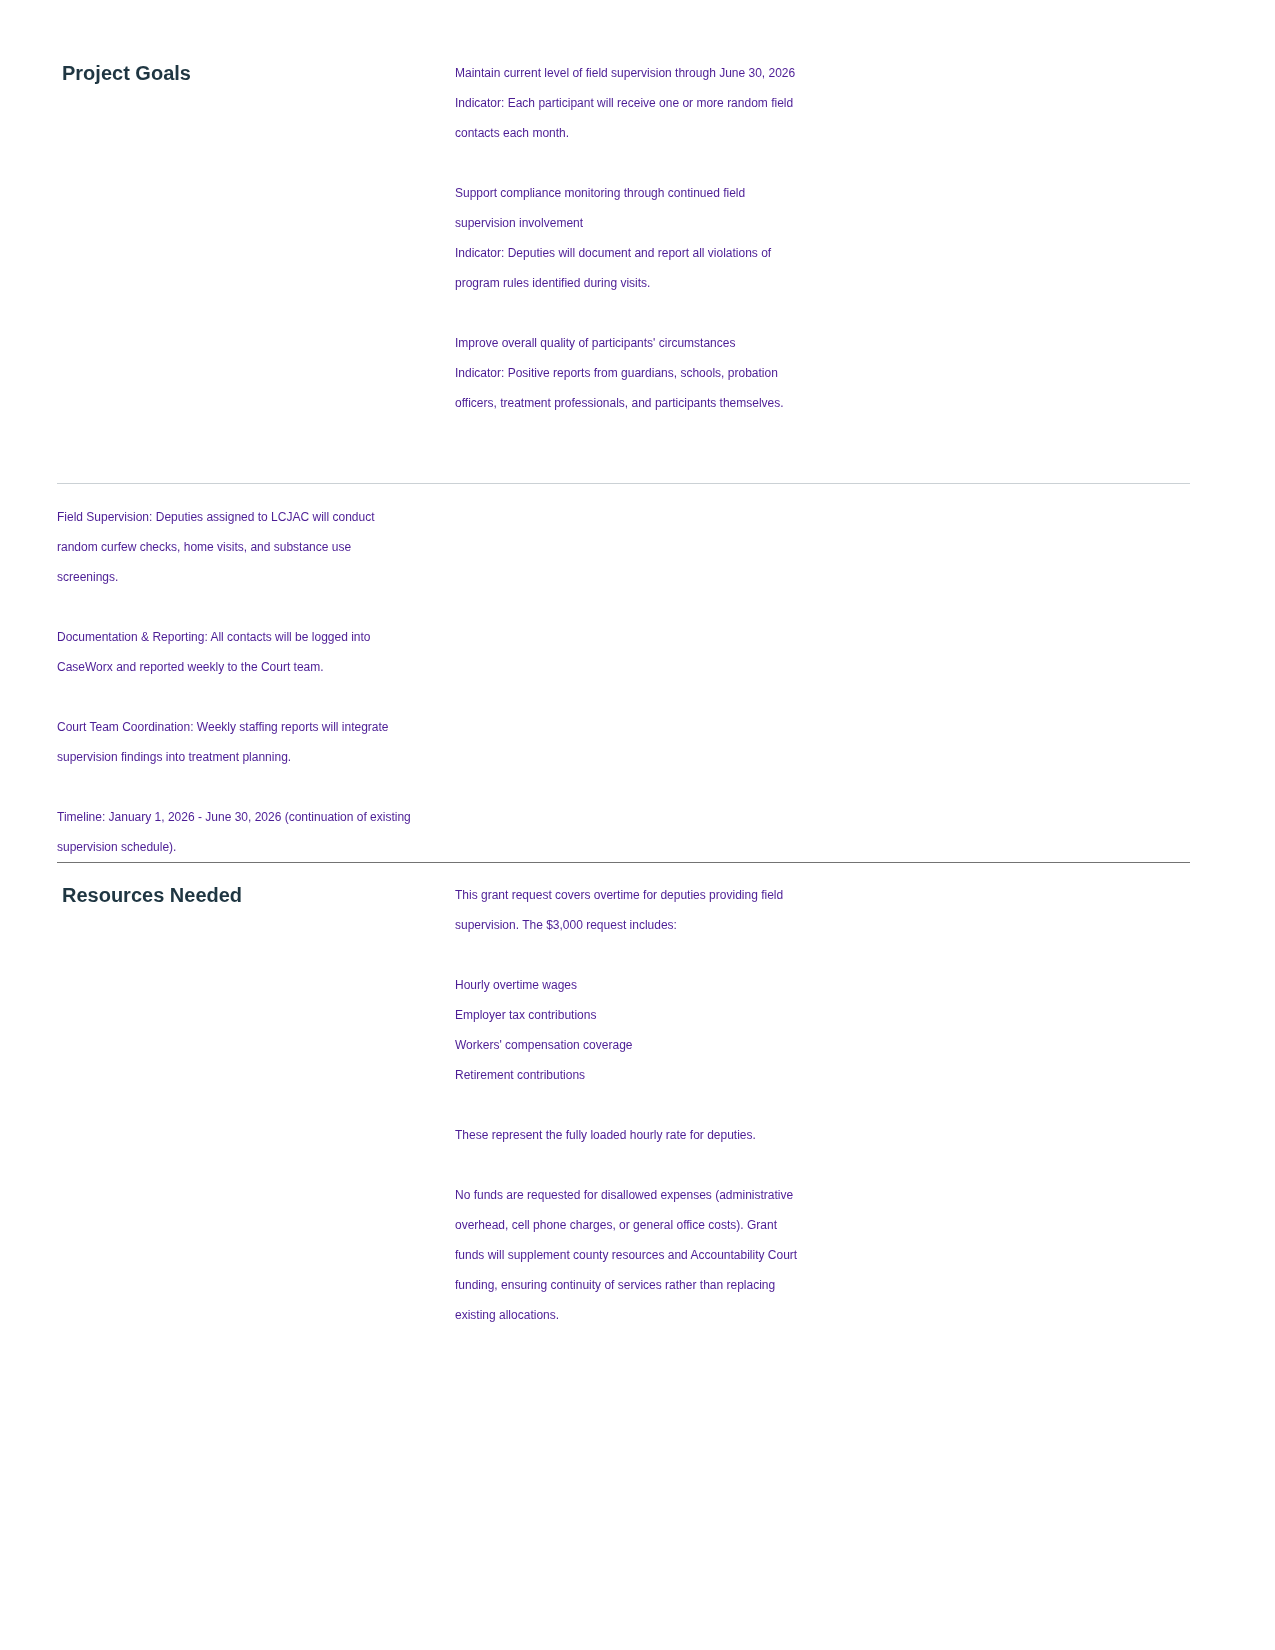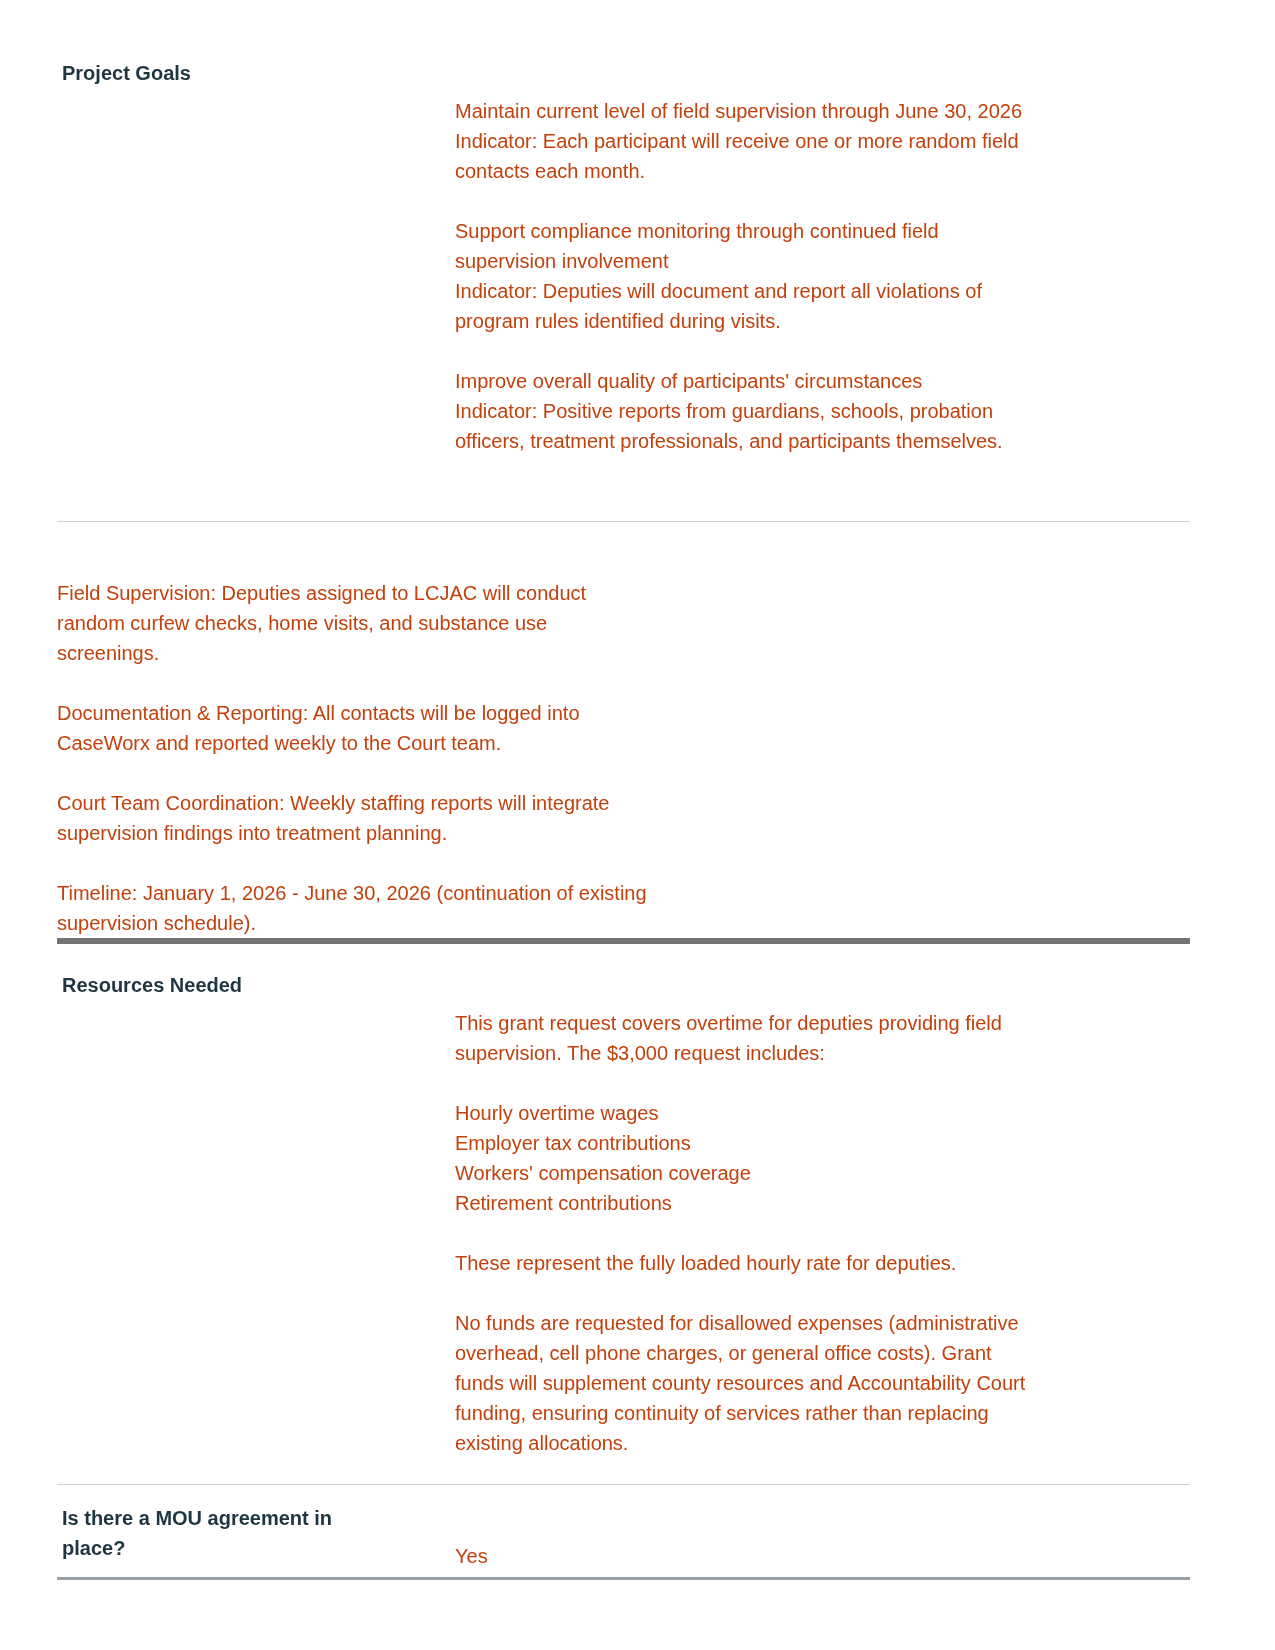--- a/index.html
+++ b/index.html
@@ -31,29 +31,28 @@
     padding-left: 5px;
     padding-right: 30px;
     font-weight: bold;
     font-size: 20px;
     line-height: 30px;
     color: #1f3642;
     white-space: pre-line;
   }
   .cell-value {
     flex: 1 1 auto;
-    font-size: 20px;
+    font-size: 12px;
     line-height: 30px;
-    color: #c2410c;
+    color: #4c1d95;
     white-space: pre-line;
-    margin-top: 38px;
   }
   .row-goals      { padding: 1px 0 65px 0; }
   .row-activities { border-top: 1px solid #cbd1d5; padding: 18px 0 0 0; }
-  .row-resources  { border-top: 6px solid #737373; padding: 26px 0 26px 0; }
+  .row-resources  { border-top: 1px solid #737373; padding: 17px 0 26px 0; }
   .row-mou        { border-top: 1px solid #cbd1d5; border-bottom: 3px solid #98a1a8; padding: 18px 0 6px 0; }
 </style>
 </head>
 <body>
 
 <div class="sheet">
   <div class="form-table">
 
     <div class="row row-goals">
       <div class="cell-label">Project Goals</div>
@@ -98,20 +97,15 @@
 
 These represent the fully loaded hourly rate for deputies.
 
 No funds are requested for disallowed expenses (administrative
 overhead, cell phone charges, or general office costs). Grant
 funds will supplement county resources and Accountability Court
 funding, ensuring continuity of services rather than replacing
 existing allocations.</div>
     </div>
 
-    <div class="row row-mou">
-      <div class="cell-label">Is there a MOU agreement in
-place?</div>
-      <div class="cell-value">Yes</div>
-    </div>
 
   </div>
 </div>
 
 </body></html>

